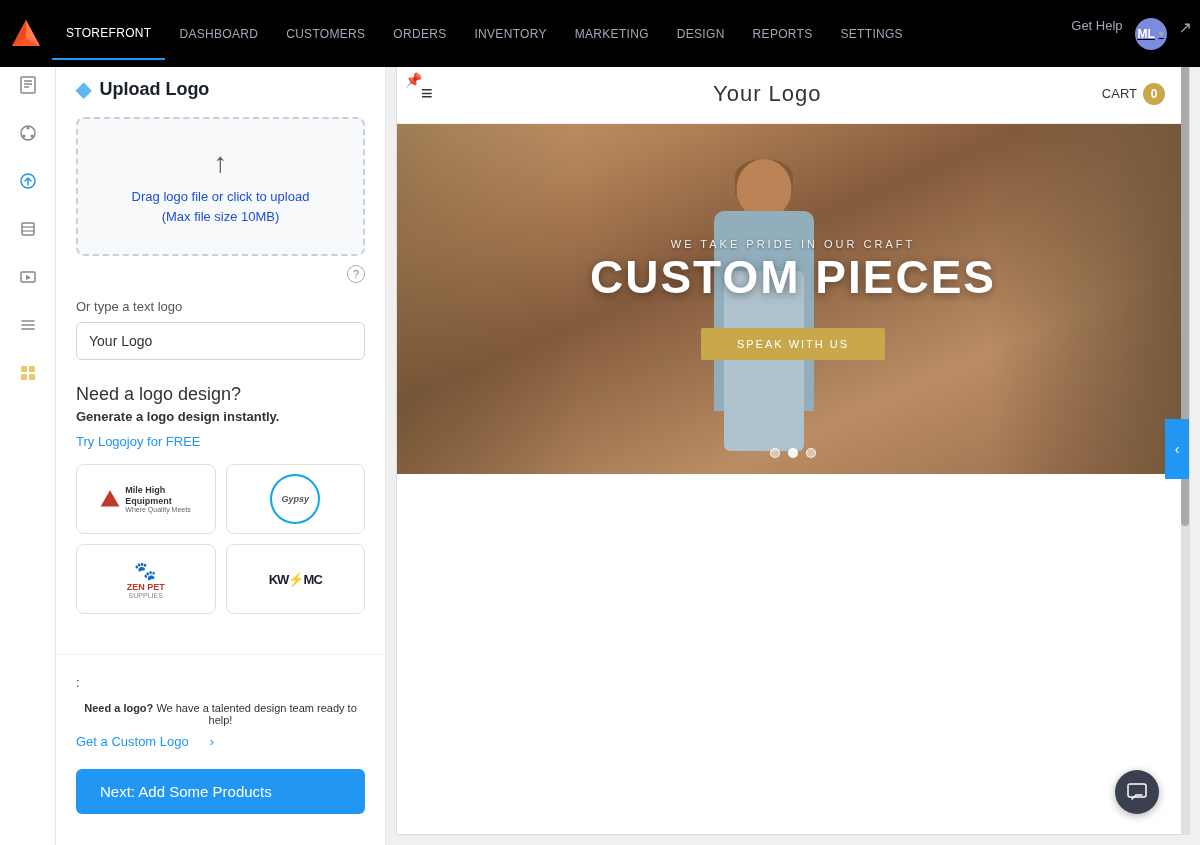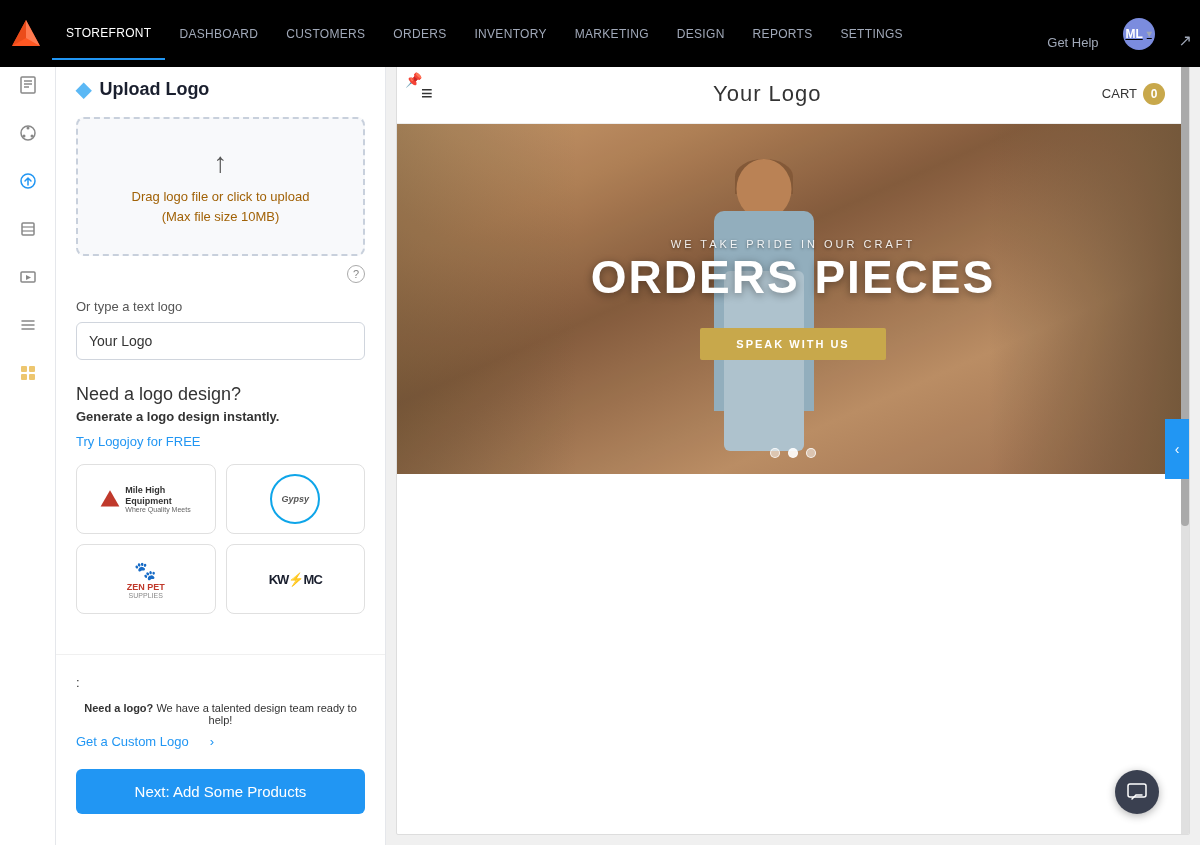--- a/index.html
+++ b/index.html
@@ -41,22 +41,22 @@
       text-transform: uppercase;
       letter-spacing: 0.3px;
       position: relative;
     }
     .nav-item.active {
       color: #fff;
       border-bottom: 2px solid #2196f3;
     }
     .nav-right {
       display: flex;
-      align-items: flex-end;
-      gap: 24px;
+      align-items: flex-start;
+      gap: 12px;
       margin-left: auto;
       text-decoration: underline;
     }
     .get-help {
       color: #a0a8b8;
       font-size: 13px;
       cursor: pointer;
     }
     .user-avatar {
       width: 32px;
@@ -145,21 +145,21 @@
       cursor: pointer;
       margin-bottom: 8px;
     }
     .upload-icon {
       font-size: 28px;
       color: #555;
       margin-bottom: 8px;
     }
     .upload-text {
       font-size: 13px;
-      color: #a16207;
+      color: #1d4ed8;
       line-height: 1.5;
     }
 
     .help-icon-row {
       text-align: right;
       margin-bottom: 16px;
     }
     .help-circle {
       width: 18px;
       height: 18px;
@@ -297,21 +297,21 @@
     .next-btn {
       background: #2196f3;
       color: #fff;
       border: none;
       border-radius: 6px;
       padding: 14px 24px;
       font-size: 15px;
       font-weight: 500;
       width: 100%;
       cursor: pointer;
-      text-align: center;
+      text-align: left;
     }
 
     
     .preview-panel {
       flex: 1;
       display: flex;
       flex-direction: column;
       background: #f0f0f0;
       position: relative;
       overflow: hidden;
@@ -473,21 +473,21 @@
       font-weight: 900;
       letter-spacing: 2px;
       text-shadow: 0 2px 8px rgba(0,0,0,0.4);
       margin-bottom: 24px;
     }
     .hero-cta {
       background: #c8a84b;
       color: #fff;
       padding: 10px 36px;
       font-size: 11px;
-      font-weight: 700;
+      font-weight: 400;
       letter-spacing: 2px;
       text-transform: uppercase;
       border: none;
       cursor: pointer;
       border-radius: 2px;
     }
 
     .hero-dots {
       position: absolute;
       bottom: 16px;
@@ -790,21 +790,21 @@
               <div class="person-body">
                 <div class="person-apron"></div>
               </div>
             </div>
 
             <div style="position:absolute;left:0;top:0;width:180px;height:100%;background:linear-gradient(to right,rgba(100,80,50,0.4),transparent);"></div>
           </div>
 
           <div class="hero-overlay">
             <p class="hero-subtitle">WE TAKE PRIDE IN OUR CRAFT</p>
-            <h1 class="hero-title">ORDERS PIECES</h1>
+            <h1 class="hero-title">CUSTOM PIECES</h1>
             <button class="hero-cta">
               <span>SPEAK WITH US</span>
             </button>
           </div>
 
           <div class="hero-dots">
             <div class="hero-dot"></div>
             <div class="hero-dot active"></div>
             <div class="hero-dot"></div>
           </div>

